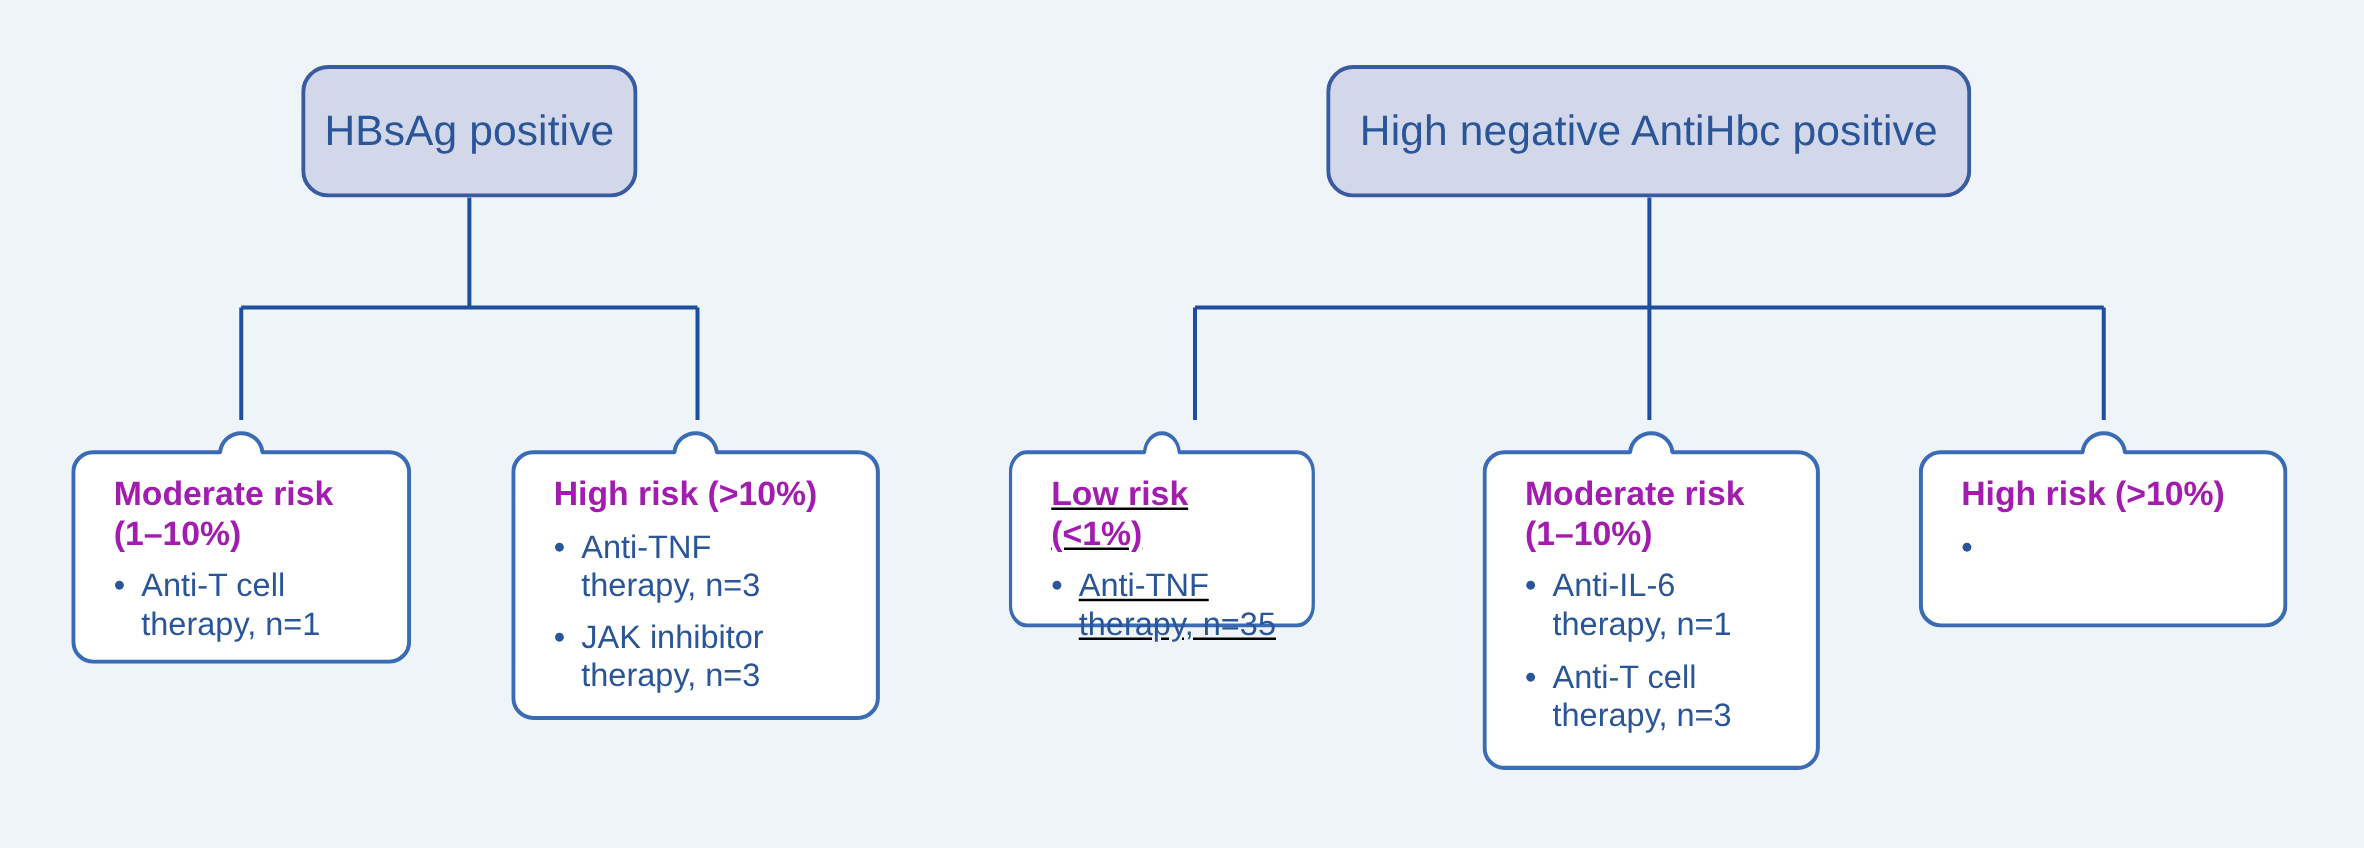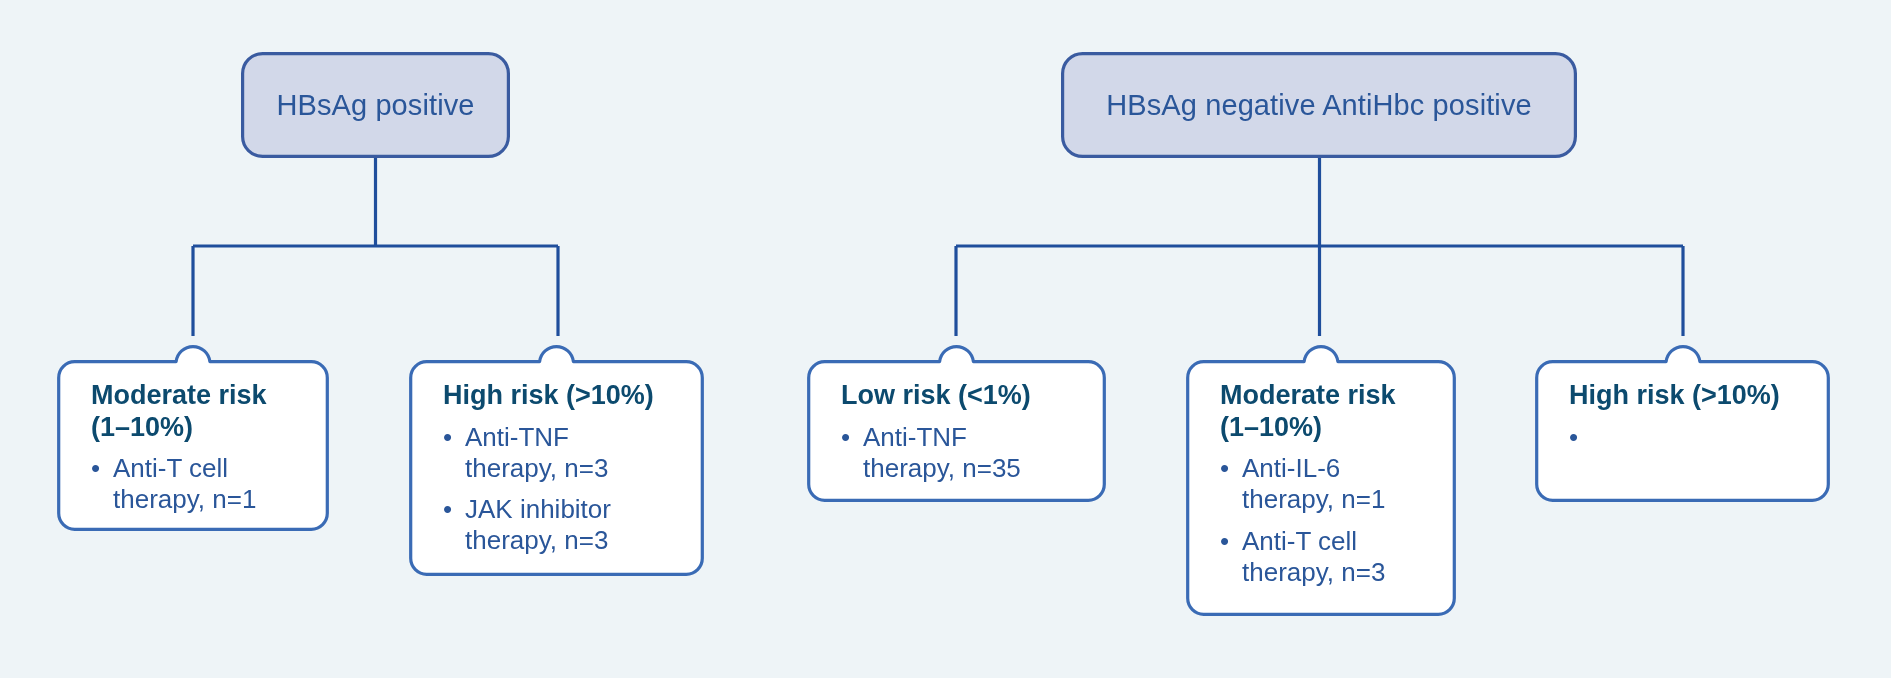--- a/index.html
+++ b/index.html
@@ -48,33 +48,33 @@
   .node-root .node-content {
     width: 100%;
     height: 100%;
     display: flex;
     align-items: center;
     justify-content: center;
     padding: 0 18px;
   }
   .root-label {
     color: #2a5699;
-    font-size: 29px;
+    font-size: 34px;
     font-weight: 400;
     letter-spacing: 0.1px;
     white-space: nowrap;
   }
 
   
   .node-leaf .node-content {
     width: 100%;
     padding: 44px 22px 18px 34px;
   }
   .leaf-title {
-    color: #0c4a6e;
+    color: #a21caf;
     font-size: 27px;
     font-weight: 700;
     line-height: 1.17;
     margin: 0 0 2px 0;
     white-space: pre-line;
   }
   .leaf-bullets {
     list-style: none;
     margin: 0;
     padding: 0;
@@ -126,21 +126,21 @@
     <div class="node-content">
       <span class="root-label">HBsAg positive</span>
     </div>
   </div>
 
   <div class="node node-root" style="left:1061px; top:52px; width:516px; height:106px;">
     <svg class="node-shape" viewBox="0 0 516 106" preserveAspectRatio="none">
       <rect x="1.6" y="1.6" width="512.8" height="102.8" rx="20" ry="20" fill="#d2d8e9" stroke="#3a5ba0" stroke-width="3.2"></rect>
     </svg>
     <div class="node-content">
-      <span class="root-label">HBsAg negative   AntiHbc positive</span>
+      <span class="root-label">High negative   AntiHbc positive</span>
     </div>
   </div>
 
   <div class="node node-leaf" style="left:57px; top:336px; width:272px; height:195px;">
     <svg class="node-shape" viewBox="0 0 272 195" preserveAspectRatio="none">
       <path d="M 1.7 41.7 A 16 16 0 0 1 17.7 25.7
                L 119.1 25.7
                A 17 17 0 0 1 152.9 25.7
                L 254.3 25.7
                A 16 16 0 0 1 270.3 41.7
@@ -175,21 +175,21 @@
       <div class="leaf-title">High risk (&gt;10%)</div>
       <ul class="leaf-bullets">
         <li><span class="bullet-dot">•</span><span>Anti-TNF
 therapy, n=3</span></li>
         <li><span class="bullet-dot">•</span><span>JAK inhibitor
 therapy, n=3</span></li>
       </ul>
     </div>
   </div>
 
-  <div class="node node-leaf" style="left:807px; top:336px; width:299px; height:166px;">
+  <div class="node node-leaf" style="left:807px; top:336px; width:245px; height:166px;text-decoration:underline;">
     <svg class="node-shape" viewBox="0 0 299 166" preserveAspectRatio="none">
       <path d="M 1.7 41.7 A 16 16 0 0 1 17.7 25.7
                L 132.6 25.7
                A 17 17 0 0 1 166.4 25.7
                L 281.3 25.7
                A 16 16 0 0 1 297.3 41.7
                L 297.3 148.3
                A 16 16 0 0 1 281.3 164.3
                L 17.7 164.3
                A 16 16 0 0 1 1.7 148.3 Z" fill="#ffffff" stroke="#3a6bb5" stroke-width="3.2" stroke-linejoin="round"></path>

